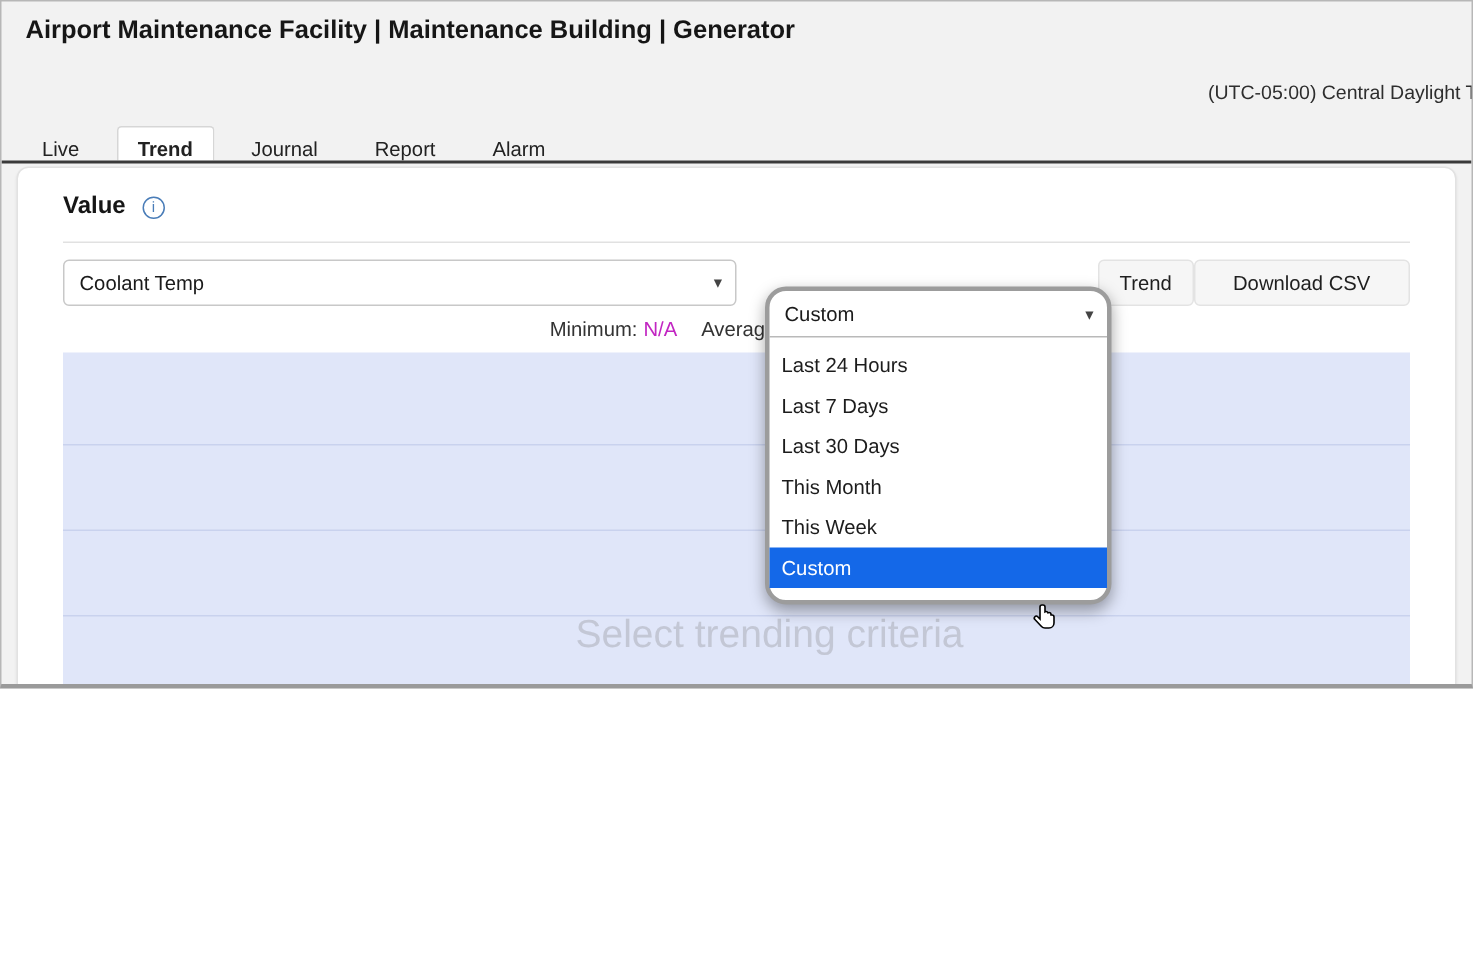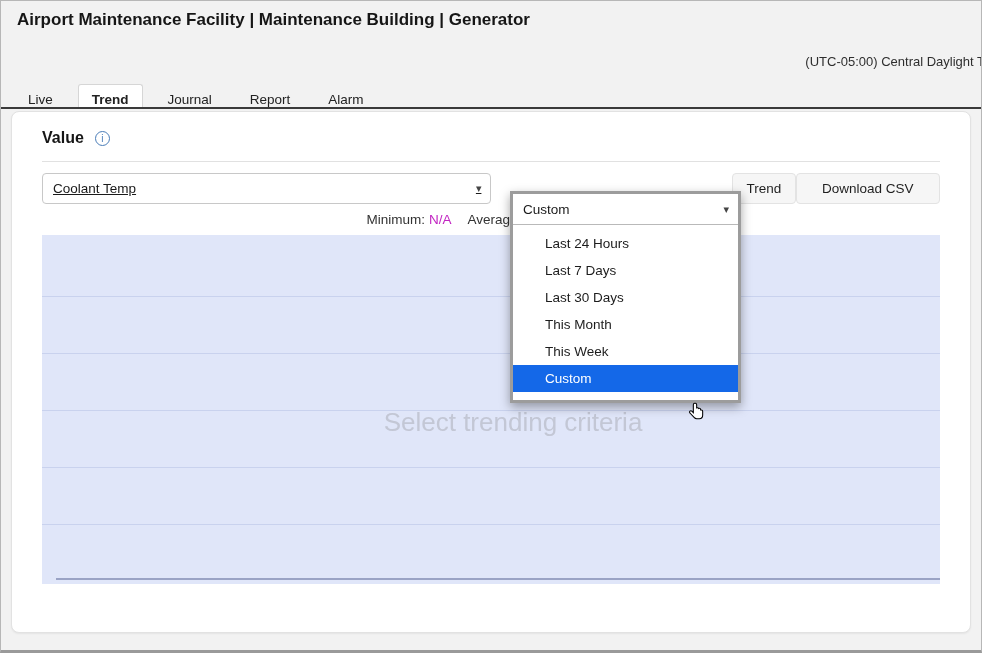--- a/index.html
+++ b/index.html
@@ -1,18 +1,18 @@
 <!DOCTYPE html>
 <html><head>
 <meta charset="utf-8">
 <style>
   * { box-sizing: border-box; }
   body { margin: 0; font-family: "Liberation Sans", sans-serif; }
   .screen {
-    position: relative; width: 982px; height: 653px;
+    position: relative; width: 982px; height: 459px;
     background: #f2f2f2; overflow: hidden;
     border: 1px solid #b7b7b7; border-bottom: 3px solid #9a9a9a;
   }
   .app-title {
     position: absolute; left: 16px; top: 9px;
     font-size: 17px; font-weight: 700; color: #161616; white-space: nowrap;
   }
   .timezone {
     position: absolute; top: 53px; right: -4px;
     font-size: 13px; color: #2e2e2e; white-space: nowrap;
@@ -37,21 +37,21 @@
     color: #4a7db8; font-size: 10px; line-height: 13px; text-align: center;
   }
   .divider { margin-top: 13px; border-top: 1px solid #e1e1e1; }
   .controls { display: flex; align-items: center; margin-top: 11px; }
   .select {
     height: 31px; border: 1px solid #c8c8c8; border-radius: 4px; background: #fff;
     display: flex; align-items: center; justify-content: space-between;
     padding: 0 9px 0 10px; font-size: 13.5px; color: #1a1a1a;
   }
   .caret { font-size: 11px; color: #444; }
-  .point-select { width: 460px; text-decoration: underline; }
+  .point-select { width: 460px; }
   .range-spacer { width: 223px; margin-left: 10px; height: 31px; }
   .btn {
     height: 31px; background: #f6f6f6; border: 1px solid #e3e3e3; border-radius: 4px;
     font-size: 13.5px; color: #1f1f1f; display: flex; align-items: center; justify-content: center;
   }
   .trend-btn { width: 65px; margin-left: 13px; }
   .download-btn { width: 148px; margin-left: auto; }
   .stats { margin-top: 8px; height: 18px; font-size: 13.5px; color: #333; }
   .stats-inner { width: 468px; text-align: right; white-space: nowrap; }
   .na-value { color: #c226c2; margin-left: 4px; margin-top: 42px; }
@@ -60,29 +60,29 @@
     margin-top: 5px; height: 349px; background: #e0e6f9; position: relative; overflow: hidden;
   }
   .gridline { position: absolute; left: 0; right: 0; height: 1px; background: #c9d2ee; }
   .axis-line { position: absolute; left: 14px; right: 0; bottom: 4px; height: 2px; background: #9aa3c5; }
   .watermark {
     position: absolute; left: 0; right: 0; top: 172px; text-align: center;
     font-size: 26px; color: #c3c7d5; margin-left: 44px;
   }
   .dropdown-overlay {
     position: absolute; left: 509px; top: 190px; width: 231px; z-index: 20;
-    background: #fff; border: 3px solid #9c9c9c; border-radius: 0;
+    background: #fff; border: 3px solid #9c9c9c; border-radius: 14px;
     box-shadow: 0 4px 10px rgba(0,0,0,0.35);
   }
   .dd-select {
     height: 31px; display: flex; align-items: center; justify-content: space-between;
     padding: 0 9px 0 10px; font-size: 13.5px; color: #1a1a1a; border-bottom: 1px solid #b9b9b9;
   }
   .dd-menu { padding: 5px 0 8px; }
-  .dd-item { height: 27px; line-height: 27px; padding-left: 32px; font-size: 13.5px; color: #1c1c1c; }
+  .dd-item { height: 27px; line-height: 27px; padding-left: 8px; font-size: 13.5px; color: #1c1c1c; }
   .dd-item.sel { background: #1468e8; color: #fff; }
   .cursor-hand { position: absolute; left: 175px; top: 208px; width: 16px; height: 20px; z-index: 21; }
 </style>
 </head>
 <body>
 
 <div class="screen">
 
   <div class="app-title">Airport Maintenance Facility | Maintenance Building | Generator</div>
   <div class="timezone">(UTC-05:00) Central Daylight T</div>

